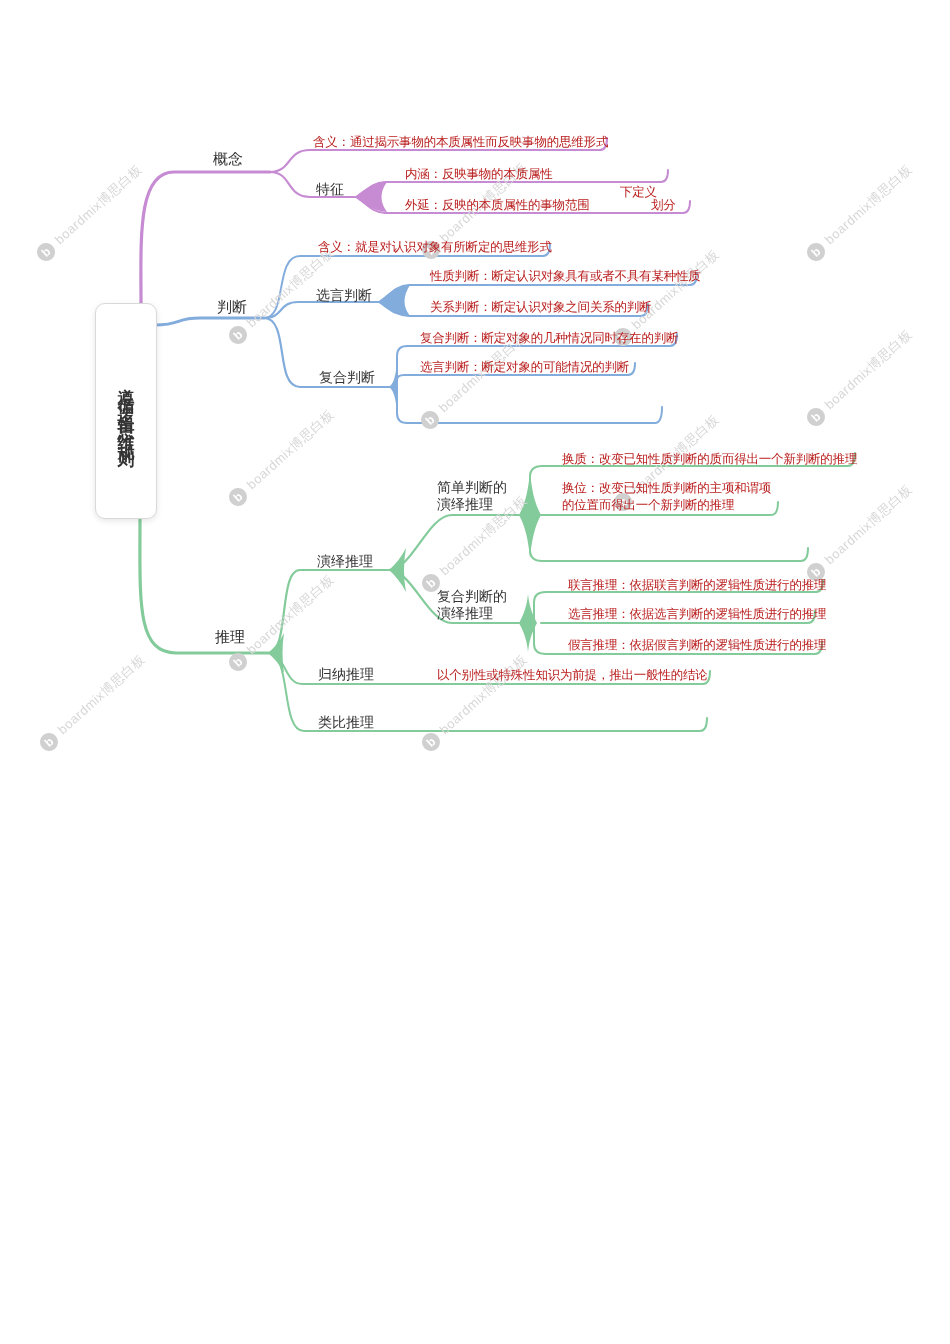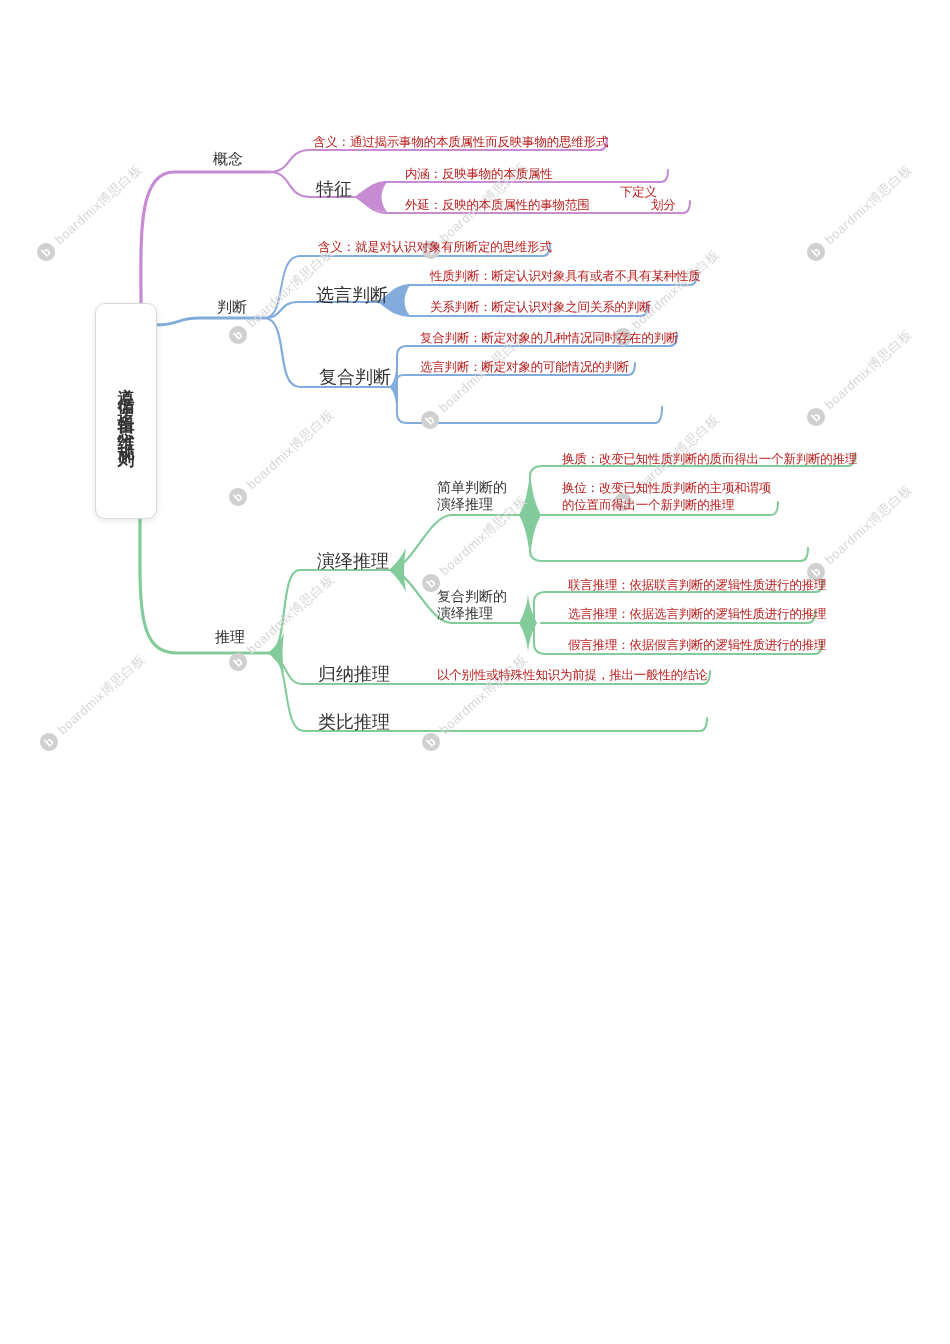--- a/index.html
+++ b/index.html
@@ -4,21 +4,21 @@
 <style>
   html,body{margin:0;padding:0;background:#ffffff;}
   .canvas{
     position:relative;width:950px;height:1344px;background:#ffffff;overflow:hidden;
     font-family:"Liberation Sans","DejaVu Sans",sans-serif;
   }
   
   .node{position:absolute;color:#b91c1c;white-space:nowrap;}
   .leaf{font-size:12.5px;line-height:16px;letter-spacing:-0.2px;}
   .leaf2{font-size:12.5px;line-height:17px;letter-spacing:-0.2px;}
-  .label{font-size:18px;line-height:16px;color:#333;}
+  .label{font-size:14px;line-height:16px;color:#333;}
   .label2{font-size:14px;line-height:17px;color:#333;}
   .toplabel{font-size:15px;line-height:16px;color:#2f2f2f;}
   .node span{display:block;}
   
   .root{
     position:absolute;left:95px;top:303px;width:60px;height:214px;
     background:#fff;border:1px solid #d9d9d9;border-radius:10px;
     box-shadow:0 2px 6px rgba(0,0,0,0.10);
     display:flex;align-items:center;justify-content:center;
   }

